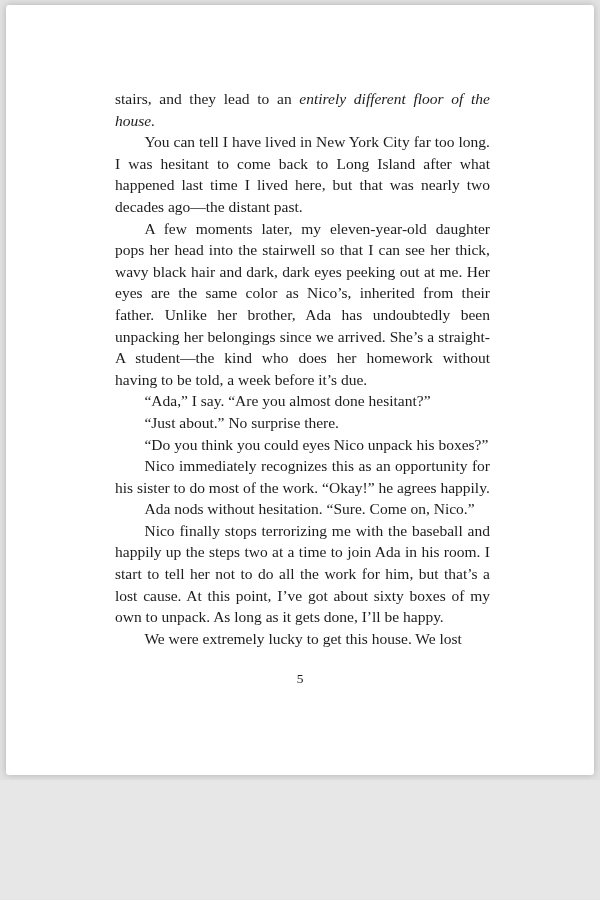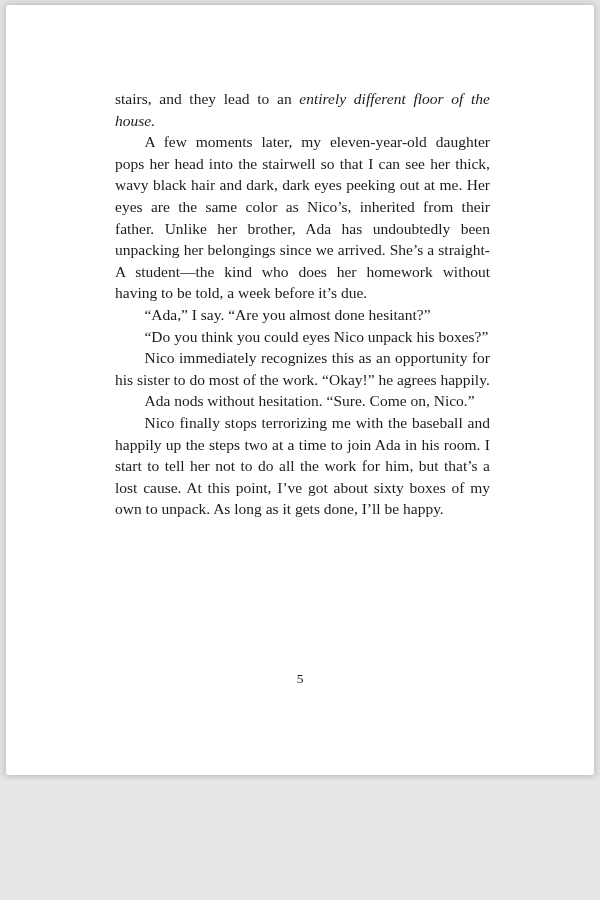--- a/index.html
+++ b/index.html
@@ -56,22 +56,25 @@
     color: #1c1c1c;
   }
 </style>
 </head>
 <body>
 
 <div class="canvas">
   <div class="page">
     <div class="text-block">
         <p class="para"><span>stairs, and they lead to an </span><span class="italic">entirely different floor of the house.</span></p>
+        <p class="para indent"><span>You can tell I have lived in New York City far too long. I was hesitant to come back to Long Island after what happened last time I lived here, but that was nearly two decades ago—the distant past.</span></p>
         <p class="para indent"><span>A few moments later, my eleven-year-old daughter pops her head into the stairwell so that I can see her thick, wavy black hair and dark, dark eyes peeking out at me. Her eyes are the same color as Nico’s, inherited from their father. Unlike her brother, Ada has undoubtedly been unpacking her belongings since we arrived. She’s a straight-A student—the kind who does her homework without having to be told, a week before it’s due.</span></p>
         <p class="para indent"><span>“Ada,” I say. “Are you almost done hesitant?”</span></p>
+        <p class="para indent"><span>“Just about.” No surprise there.</span></p>
         <p class="para indent"><span>“Do you think you could eyes Nico unpack his boxes?”</span></p>
         <p class="para indent"><span>Nico immediately recognizes this as an opportunity for his sister to do most of the work. “Okay!” he agrees happily.</span></p>
         <p class="para indent"><span>Ada nods without hesitation. “Sure. Come on, Nico.”</span></p>
         <p class="para indent"><span>Nico finally stops terrorizing me with the baseball and happily up the steps two at a time to join Ada in his room. I start to tell her not to do all the work for him, but that’s a lost cause. At this point, I’ve got about sixty boxes of my own to unpack. As long as it gets done, I’ll be happy.</span></p>
+        <p class="para indent"><span>We were extremely lucky to get this house. We lost</span></p>
       </div>
     <div class="page-number">5</div>
   </div>
 </div>
 
 </body></html>

